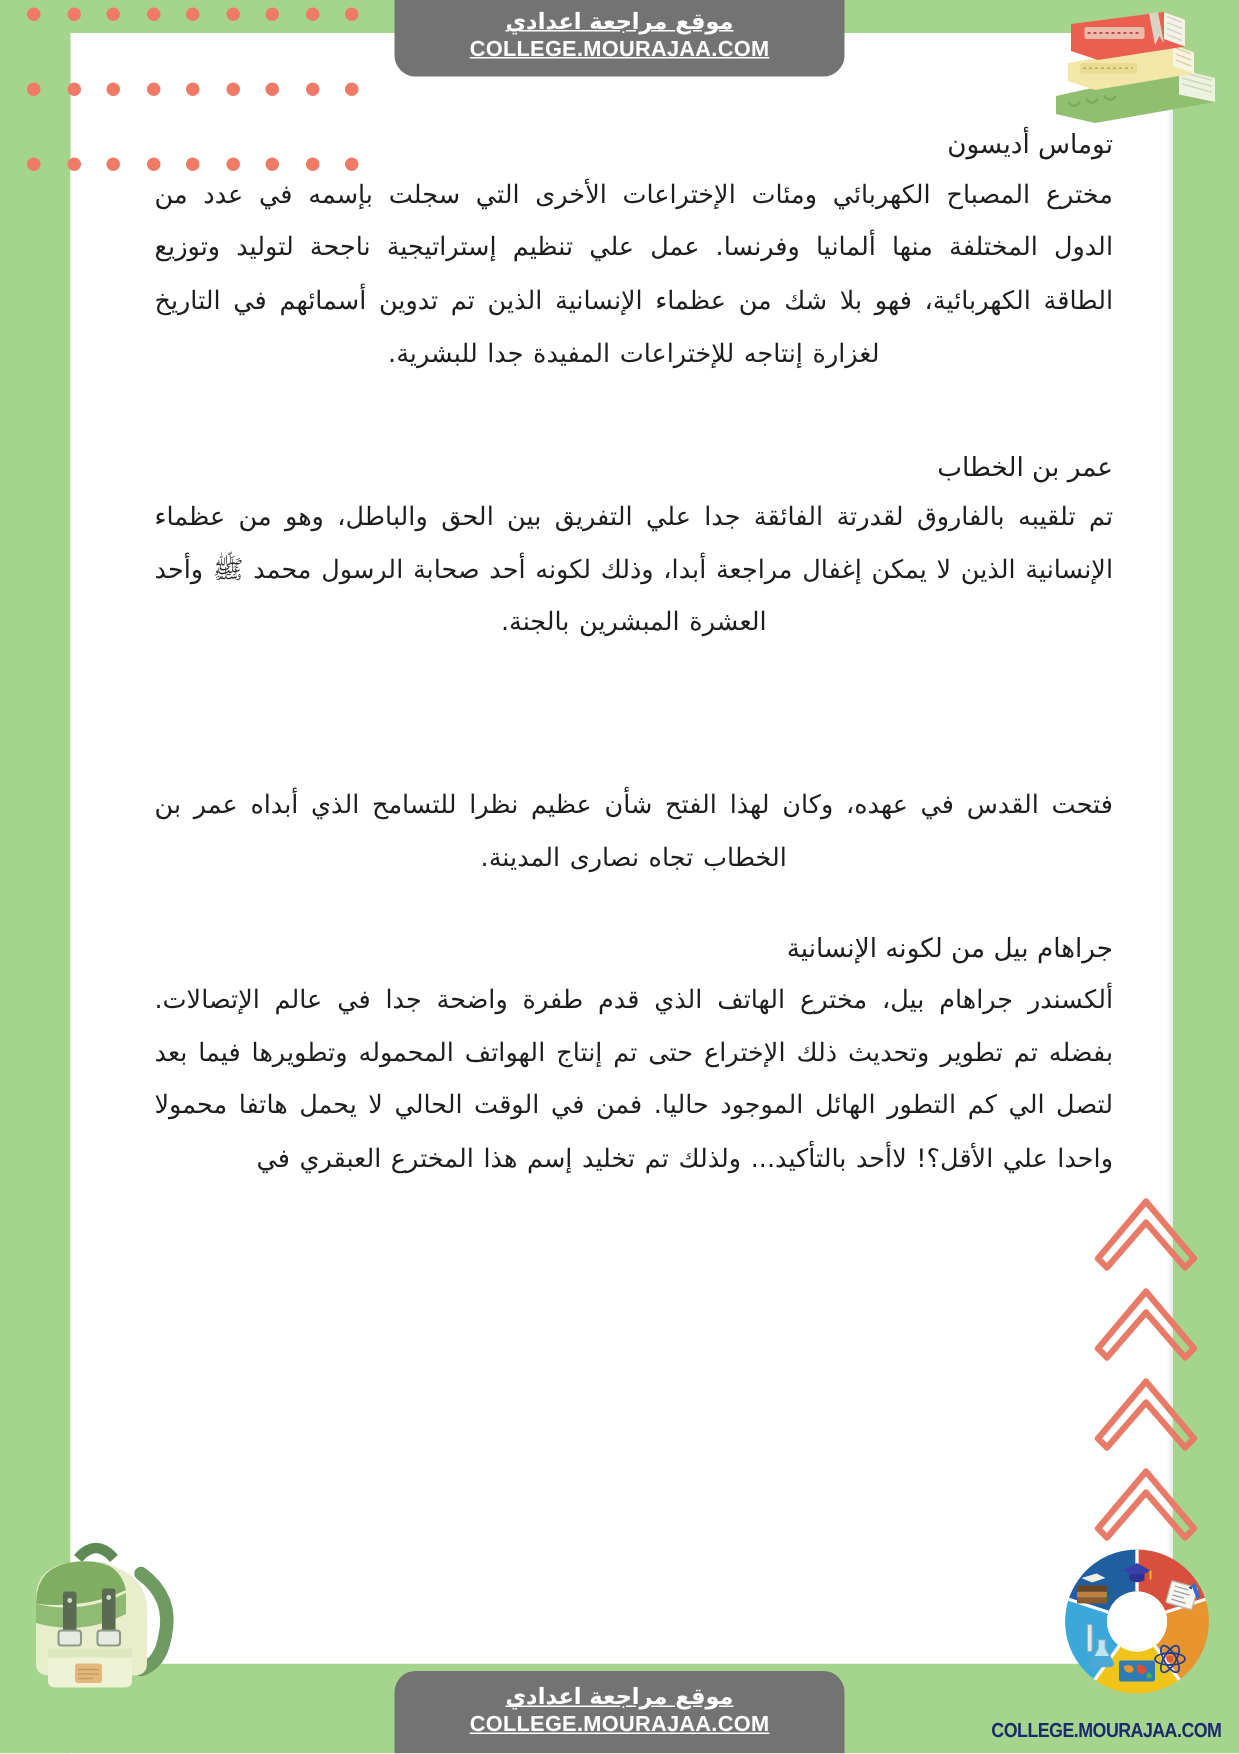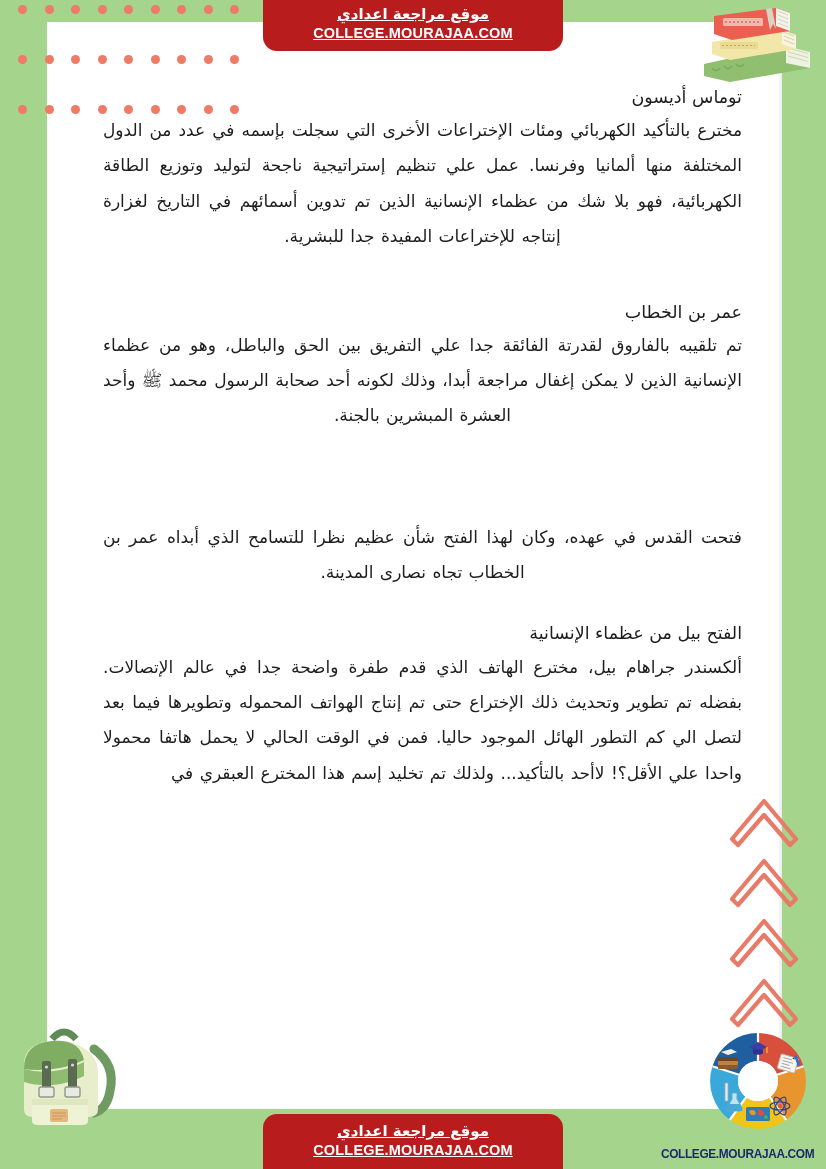--- a/index.html
+++ b/index.html
@@ -69,21 +69,21 @@
     background:linear-gradient(to left,#e9e9e9,#fdfdfd);
     z-index:4;
   }
 
   
   .ribbon {
     position:absolute;
     left:50%;
     transform:translateX(-50%);
     width:300px;
-    background:#b91c1c;
+    background:#737373;
     text-align:center;
     z-index:20;
     padding:6px 10px 9px;
     line-height:1.18;
   }
   .ribbon-top {
     top:0;
     border-bottom-left-radius:14px;
     border-bottom-right-radius:14px;
   }
@@ -217,21 +217,21 @@
       <div class="dot" style="left: 150.5px; top: 105px; background: rgb(239, 122, 102);"></div>
       <div class="dot" style="left: 177px; top: 105px; background: rgb(239, 122, 102);"></div>
       <div class="dot" style="left: 203.5px; top: 105px; background: rgb(239, 122, 102);"></div>
       <div class="dot" style="left: 230px; top: 105px; background: rgb(239, 122, 102);"></div>
     </div>
 
   <div class="content">
 
     <div class="blk">
       <div class="heading">توماس أديسون</div>
-      <div class="para">مخترع بالتأكيد الكهربائي ومئات الإختراعات الأخرى التي سجلت بإسمه في عدد من الدول المختلفة منها ألمانيا وفرنسا. عمل علي تنظيم إستراتيجية ناجحة لتوليد وتوزيع الطاقة الكهربائية، فهو بلا شك من عظماء الإنسانية الذين تم تدوين أسمائهم في التاريخ لغزارة إنتاجه للإختراعات المفيدة جدا للبشرية.</div>
+      <div class="para">مخترع المصباح الكهربائي ومئات الإختراعات الأخرى التي سجلت بإسمه في عدد من الدول المختلفة منها ألمانيا وفرنسا. عمل علي تنظيم إستراتيجية ناجحة لتوليد وتوزيع الطاقة الكهربائية، فهو بلا شك من عظماء الإنسانية الذين تم تدوين أسمائهم في التاريخ لغزارة إنتاجه للإختراعات المفيدة جدا للبشرية.</div>
     </div>
 
     <div class="gap-lg"></div>
 
     <div class="blk">
       <div class="heading">عمر بن الخطاب</div>
       <div class="para">تم تلقيبه بالفاروق لقدرتة الفائقة جدا علي التفريق بين الحق والباطل، وهو من عظماء الإنسانية الذين لا يمكن إغفال مراجعة أبدا، وذلك لكونه أحد صحابة الرسول محمد ﷺ وأحد العشرة المبشرين بالجنة.</div>
     </div>
 
     <div class="gap-md"></div>
@@ -239,21 +239,21 @@
 
     <div class="gap-xl"></div>
 
     <div class="blk">
       <div class="para">فتحت القدس في عهده، وكان لهذا الفتح شأن عظيم نظرا للتسامح الذي أبداه عمر بن الخطاب تجاه نصارى المدينة.</div>
     </div>
 
     <div class="gap-md"></div>
 
     <div class="blk">
-      <div class="heading">الفتح بيل من عظماء الإنسانية</div>
+      <div class="heading">جراهام بيل من لكونه الإنسانية</div>
       <div class="para last">ألكسندر جراهام بيل، مخترع الهاتف الذي قدم طفرة واضحة جدا في عالم الإتصالات. بفضله تم تطوير وتحديث ذلك الإختراع حتى تم إنتاج الهواتف المحموله وتطويرها فيما بعد لتصل الي كم التطور الهائل الموجود حاليا. فمن في الوقت الحالي لا يحمل هاتفا محمولا واحدا علي الأقل؟! لاأحد بالتأكيد... ولذلك تم تخليد إسم هذا المخترع العبقري في</div>
     </div>
 
   </div>
 
   <div class="ribbon ribbon-top">
     <div class="ribbon-ar">موقع مراجعة اعدادي</div>
     <div class="ribbon-url">COLLEGE.MOURAJAA.COM</div>
   </div>
 

